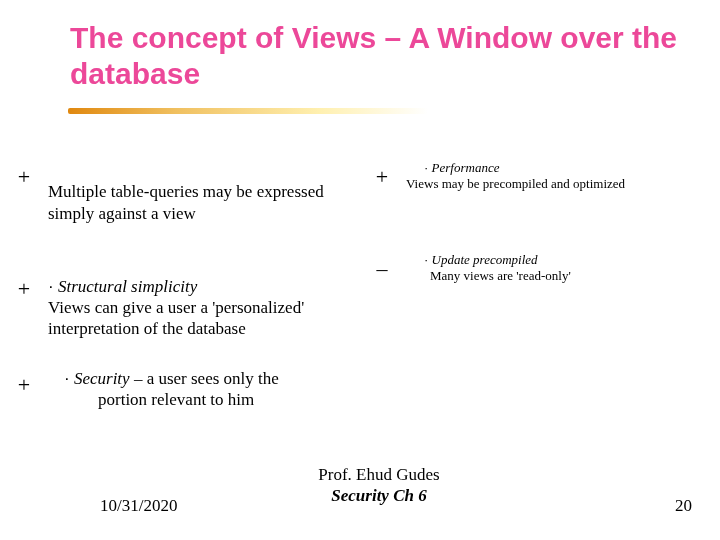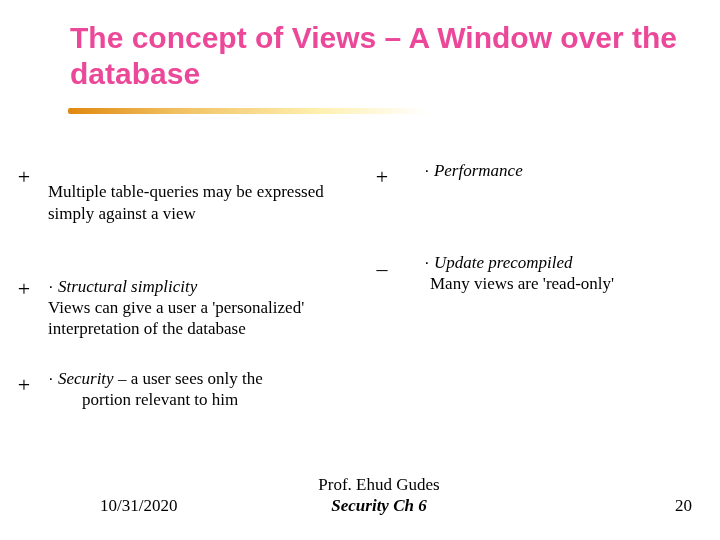--- a/index.html
+++ b/index.html
@@ -24,35 +24,35 @@
     height: 6px;
     background: linear-gradient(to right, #e0880f 0%, #f0c060 30%, #fff0b0 70%, rgba(255,255,255,0) 100%);
     border-radius: 2px;
   }
   .content { position: absolute; top: 160px; left: 0; width: 720px; }
   .row { display: flex; }
   .cell { position: relative; }
   .col-sign-l { width: 48px; text-align: center; font-size: 22px; color: #000; padding-top: 4px; }
   .col-body-l { width: 310px; font-size: 17px; color: #000; line-height: 1.25; padding-right: 10px; }
   .col-sign-r { width: 48px; text-align: center; font-size: 22px; color: #000; padding-top: 4px; }
-  .col-body-r { width: 300px; font-size: 17px; color: #000; line-height: 1.25; }
+  .col-body-r { width: 300px; font-size: 13px; color: #000; line-height: 1.25; }
   .bullet { font-family: "Arial", sans-serif; }
   .italic { font-style: italic; }
   .indent { padding-left: 24px; display: block; }
   .gap { height: 28px; }
   .footer {
     position: absolute;
     bottom: 24px;
     left: 0;
     width: 720px;
     font-size: 17px;
     color: #000;
   }
   .footer-date { position: absolute; left: 100px; bottom: 0; }
-  .footer-center { position: absolute; left: 0; width: 720px; text-align: center; bottom: 0; line-height: 1.25; padding-left: 38px; }
+  .footer-center { position: absolute; left: 0; width: 720px; text-align: center; bottom: 10px; line-height: 1.25; padding-left: 38px; }
   .footer-center .line2 { font-style: italic; font-weight: bold; }
   .footer-page { position: absolute; right: 28px; bottom: 0; }
 </style>
 </head>
 <body>
 
 <div class="slide">
 
   <div class="title">The concept of Views – A Window over the database</div>
   <div class="underline"></div>
@@ -64,20 +64,21 @@
       <div class="cell col-body-l">
         <br>
         <span>Multiple table-queries may be expressed simply against a view</span>
       </div>
       <div class="cell col-sign-r">+</div>
       <div class="cell col-body-r">
         <span style="padding-left:18px;">
           <span class="bullet">·</span>
           <span> <span class="italic">Performance</span></span>
         </span><br>
+        <span style="display:block; padding-left:0;">Views may be precompiled and optimized</span>
       </div>
     </div>
 
     <div class="gap"></div>
 
     <div class="row">
       <div class="cell col-sign-l" style="padding-top:24px;">+</div>
       <div class="cell col-body-l" style="padding-top:24px;">
         <span>
           <span class="bullet">·</span>
@@ -92,21 +93,21 @@
           <span> <span class="italic">Update precompiled</span></span>
         </span><br>
         <span class="indent">Many views are 'read-only'</span>
       </div>
     </div>
 
     <div class="gap"></div>
 
     <div class="row">
       <div class="cell col-sign-l">+</div>
-      <div class="cell col-body-l" style="width:620px;">
+      <div class="cell col-body-l" style="width:620px;margin-left:16px;">
         <span>
           <span class="bullet">·</span>
           <span> <span class="italic">Security</span></span><span> – a user sees only the</span>
         </span><br>
         <span style="padding-left:34px; display:inline-block;">portion relevant to him</span>
       </div>
     </div>
 
   </div>
 

